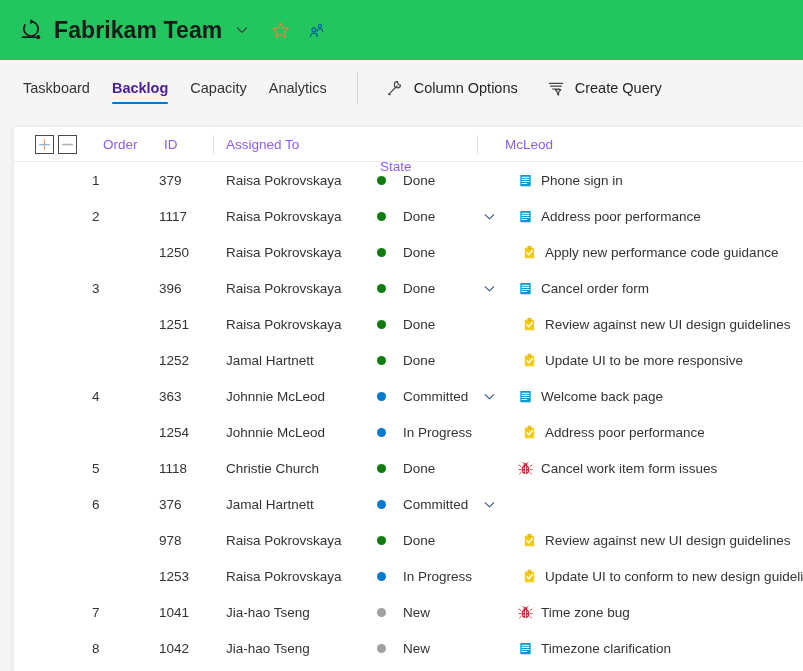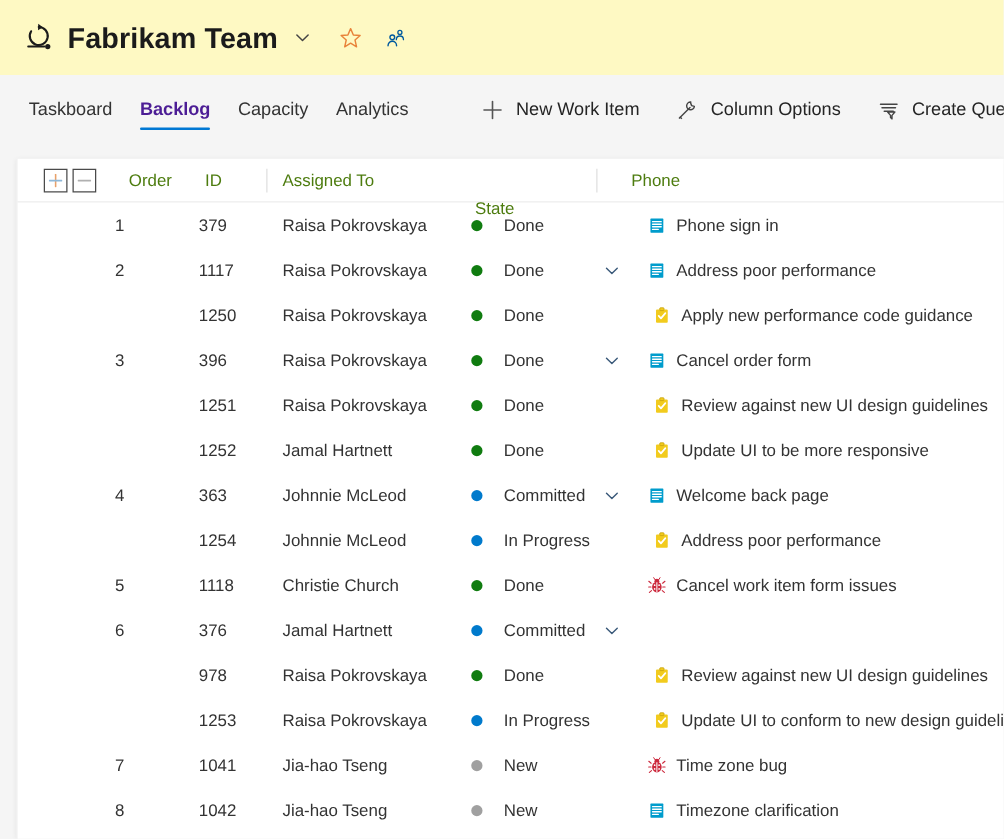--- a/index.html
+++ b/index.html
@@ -10,21 +10,21 @@
     color: #242424;
     overflow: hidden;
   }
 
   
   .page-header {
     height: 60px;
     display: flex;
     align-items: center;
     padding: 0 0 0 18px;
-    background: #fef9c3;
+    background: #22c55e;
   }
   .team-icon { width: 26px; height: 26px; margin-right: 10px; flex: 0 0 auto; display:block; }
   .team-title {
     font-size: 23px;
     font-weight: 600;
     color: #1b1b1b;
     letter-spacing: .1px;
     white-space: nowrap;
   }
   .chev-btn {
@@ -103,21 +103,21 @@
   .sq-btn {
     width: 19px; height: 19px;
     border: 1px solid #4a4a4a;
     background: #fff;
     display: flex; align-items: center; justify-content: center;
     cursor: pointer;
   }
   .hdr-cell {
     position: absolute;
     font-size: 13.5px;
-    color: #4d7c0f;
+    color: #8b5cf6;
     white-space: nowrap;
   }
   .hdr-sep {
     position: absolute;
     top: 8px; height: 19px; width: 1px;
     background: #e0e0e0;
   }
 
   
   .rows { position: relative; }
@@ -194,28 +194,20 @@
       <span>Capacity</span>
     </div>
     <div class="tab">
       <span>Analytics</span>
     </div>
   </div>
 
   <div class="tb-divider"></div>
 
   <div class="tb-actions">
-    <div class="tb-btn">
-      <span class="ic">
-        <svg width="18" height="18" viewBox="0 0 18 18" aria-hidden="true">
-          <path d="M9 2.2 V15.8 M2.2 9 H15.8" stroke="#555" stroke-width="1.3" stroke-linecap="round"></path>
-        </svg>
-      </span>
-      <span>New Work Item</span>
-    </div>
 
     <div class="tb-btn">
       <span class="ic">
         <svg width="18" height="18" viewBox="0 0 18 18" aria-hidden="true">
           <path d="M11.6 2.6 a3.1 3.1 0 1 0 2.9 3.5 l-2.2-0.6 -0.8-2.1 Z" fill="none" stroke="#444" stroke-width="1.15" stroke-linejoin="round"></path>
           <path d="M11.0 7.0 L3.2 14.8" fill="none" stroke="#444" stroke-width="1.15" stroke-linecap="round"></path>
           <path d="M2.2 15.8 L3.2 14.8 L4.5 16.0" fill="none" stroke="#444" stroke-width="1.15" stroke-linejoin="round"></path>
         </svg>
       </span>
       <span>Column Options</span>
@@ -250,21 +242,21 @@
       </div>
     </div>
 
     <div class="hdr-sep" style="left:199px;"></div>
     <div class="hdr-sep" style="left:463px;"></div>
 
     <div class="hdr-cell" style="left:89px;">Order</div>
     <div class="hdr-cell" style="left:150px;">ID</div>
     <div class="hdr-cell" style="left:212px;">Assigned To</div>
     <div class="hdr-cell" style="left:366px;margin-top:44px;">State</div>
-    <div class="hdr-cell" style="left:491px;">Phone</div>
+    <div class="hdr-cell" style="left:491px;">McLeod</div>
   </div>
 
   <div class="rows" id="rows-container">
       <div class="row">
         <div class="cell c-order">1</div>
         <div class="cell c-id">379</div>
         <div class="cell c-assn">Raisa Pokrovskaya</div>
         <div class="cell c-state">
           <span class="state-dot" style="background: rgb(16, 124, 16);"></span>
           <span>Done</span>

